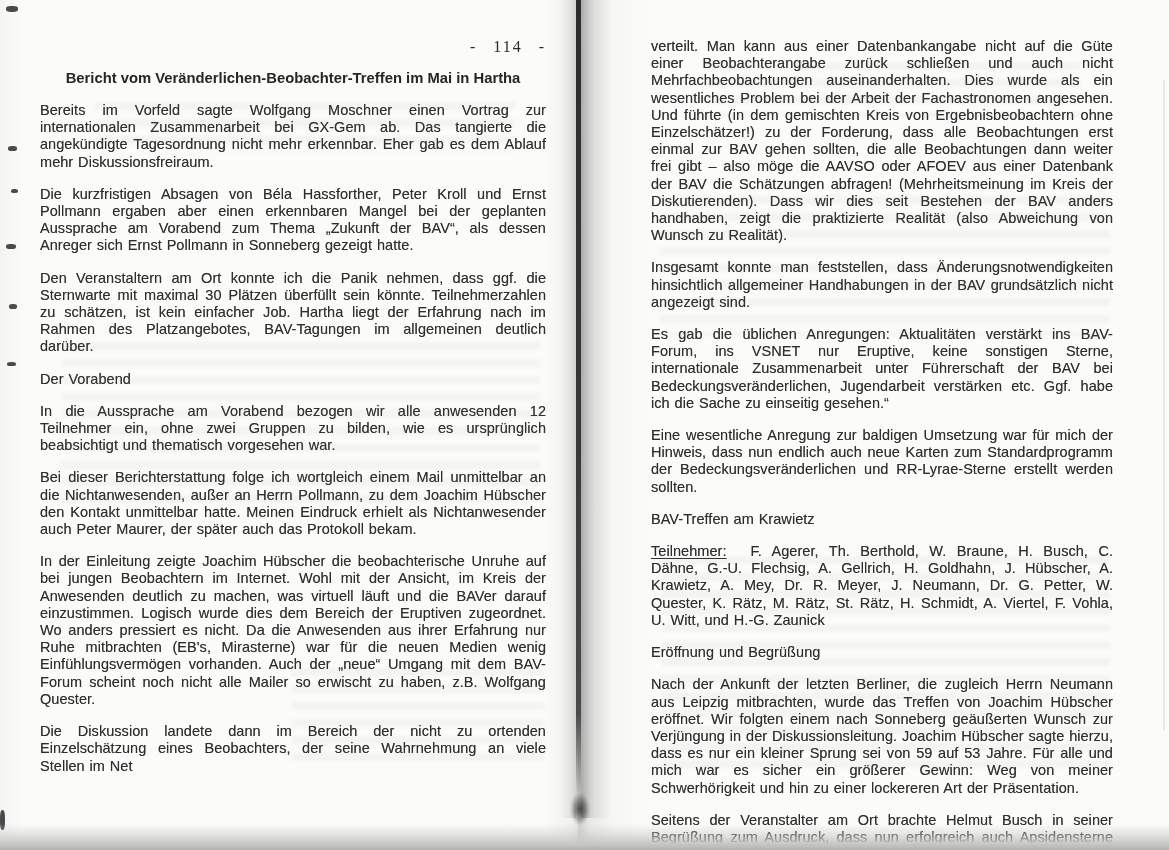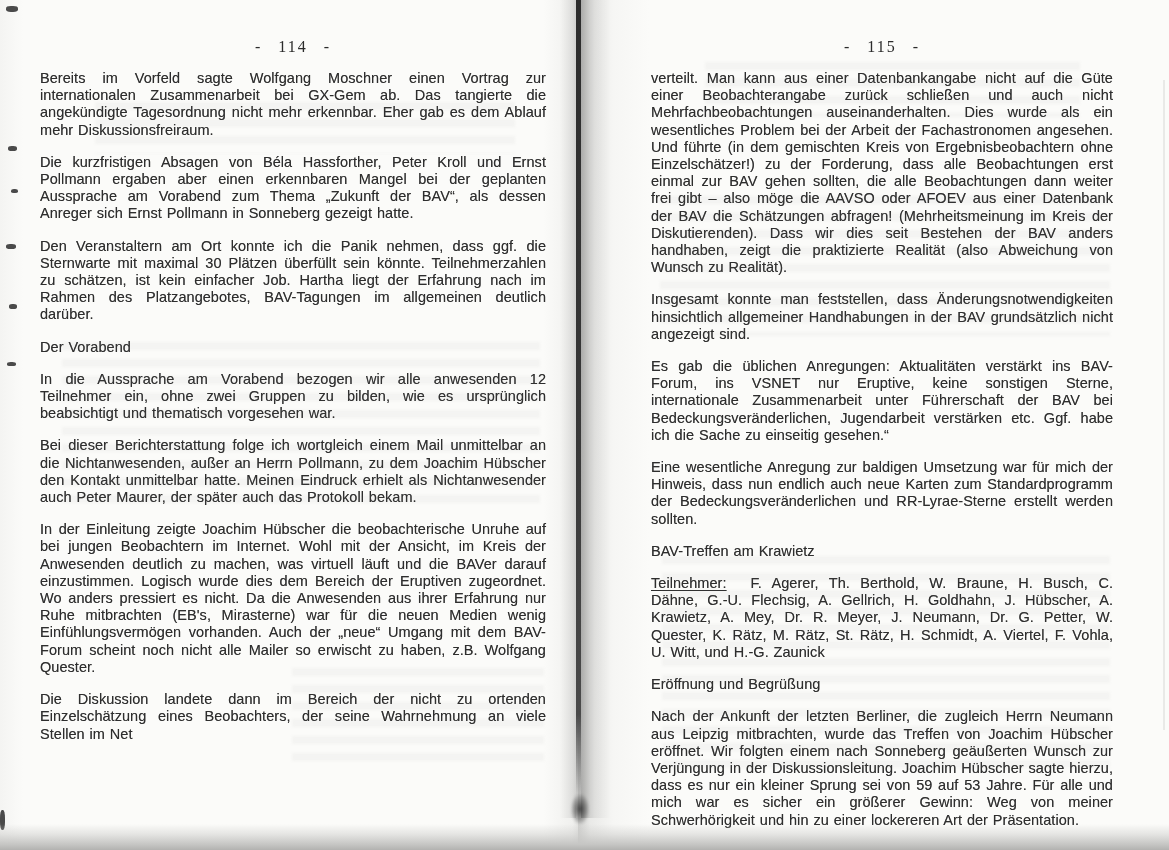--- a/index.html
+++ b/index.html
@@ -21,21 +21,21 @@
   .page.right{
     left:578px;width:591px;
     background:linear-gradient(90deg,#cfcfcd 0%,#e9e9e7 2%,#f6f6f4 6%,#fbfbf9 12%,#fbfbf9 100%);
   }
   .content{position:absolute;}
   .page.left .content{left:40px;top:38px;width:506px;}
   .page.right .content{left:73px;top:38px;width:462px;}
   
   .pagenum{
     font-family:"Liberation Serif","DejaVu Serif",serif;
-    font-size:16px;color:#2b2b2b;text-align:center;
+    font-size:16px;color:#2b2b2b;text-align:right;
     letter-spacing:2px;word-spacing:10px;
     margin:0 0 14px 0;
   }
   .doc-title{
     font-size:14.8px;font-weight:700;color:#262626;text-align:center;
     margin:14px 0 15px 0;line-height:17px;
   }
   .blk{
     font-size:14.5px;line-height:17.2px;color:#2e2e2e;
     text-shadow:0 0 0.5px rgba(46,46,46,0.55);
@@ -89,36 +89,36 @@
   }
 </style>
 </head>
 <body>
 
 <div id="root">
 
   <div class="page left">
     <div class="content">
       <div class="pagenum">- 114 -</div>
+      <div class="doc-title">Bericht vom Veränderlichen-Beobachter-Treffen im Mai in Hartha</div>
       <div>
           <p class="blk para">Bereits im Vorfeld sagte Wolfgang Moschner einen Vortrag zur internationalen Zusammenarbeit bei GX-Gem ab. Das tangierte die angekündigte Tagesordnung nicht mehr erkennbar. Eher gab es dem Ablauf mehr Diskussionsfreiraum.</p>
           <p class="blk para">Die kurzfristigen Absagen von Béla Hassforther, Peter Kroll und Ernst Pollmann ergaben aber einen erkennbaren Mangel bei der geplanten Aussprache am Vorabend zum Thema „Zukunft der BAV“, als dessen Anreger sich Ernst Pollmann in Sonneberg gezeigt hatte.</p>
           <p class="blk para">Den Veranstaltern am Ort konnte ich die Panik nehmen, dass ggf. die Sternwarte mit maximal 30 Plätzen überfüllt sein könnte. Teilnehmerzahlen zu schätzen, ist kein einfacher Job. Hartha liegt der Erfahrung nach im Rahmen des Platzangebotes, BAV-Tagungen im allgemeinen deutlich darüber.</p>
           <div class="blk heading">Der Vorabend</div>
           <p class="blk para">In die Aussprache am Vorabend bezogen wir alle anwesenden 12 Teilnehmer ein, ohne zwei Gruppen zu bilden, wie es ursprünglich beabsichtigt und thematisch vorgesehen war.</p>
           <p class="blk para">Bei dieser Berichterstattung folge ich wortgleich einem Mail unmittelbar an die Nichtanwesenden, außer an Herrn Pollmann, zu dem Joachim Hübscher den Kontakt unmittelbar hatte. Meinen Eindruck erhielt als Nichtanwesender auch Peter Maurer, der später auch das Protokoll bekam.</p>
           <p class="blk para">In der Einleitung zeigte Joachim Hübscher die beobachterische Unruhe auf bei jungen Beobachtern im Internet. Wohl mit der Ansicht, im Kreis der Anwesenden deutlich zu machen, was virtuell läuft und die BAVer darauf einzustimmen. Logisch wurde dies dem Bereich der Eruptiven zugeordnet. Wo anders pressiert es nicht. Da die Anwesenden aus ihrer Erfahrung nur Ruhe mitbrachten (EB's, Mirasterne) war für die neuen Medien wenig Einfühlungsvermögen vorhanden. Auch der „neue“ Umgang mit dem BAV-Forum scheint noch nicht alle Mailer so erwischt zu haben, z.B. Wolfgang Quester.</p>
           <p class="blk para">Die Diskussion landete dann im Bereich der nicht zu ortenden Einzelschätzung eines Beobachters, der seine Wahrnehmung an viele Stellen im Net</p>
         </div>
     </div>
   </div>
 
   <div class="page right">
     <div class="content">
-      <div class="pagenum">- 115 -</div>
       <div>
           <p class="blk para">verteilt. Man kann aus einer Datenbankangabe nicht auf die Güte einer Beobachterangabe zurück schließen und auch nicht Mehrfachbeobachtungen auseinanderhalten. Dies wurde als ein wesentliches Problem bei der Arbeit der Fachastronomen angesehen. Und führte (in dem gemischten Kreis von Ergebnisbeobachtern ohne Einzelschätzer!) zu der Forderung, dass alle Beobachtungen erst einmal zur BAV gehen sollten, die alle Beobachtungen dann weiter frei gibt – also möge die AAVSO oder AFOEV aus einer Datenbank der BAV die Schätzungen abfragen! (Mehrheitsmeinung im Kreis der Diskutierenden). Dass wir dies seit Bestehen der BAV anders handhaben, zeigt die praktizierte Realität (also Abweichung von Wunsch zu Realität).</p>
           <p class="blk para">Insgesamt konnte man feststellen, dass Änderungsnotwendigkeiten hinsichtlich allgemeiner Handhabungen in der BAV grundsätzlich nicht angezeigt sind.</p>
           <p class="blk para">Es gab die üblichen Anregungen: Aktualitäten verstärkt ins BAV-Forum, ins VSNET nur Eruptive, keine sonstigen Sterne, internationale Zusammenarbeit unter Führerschaft der BAV bei Bedeckungsveränderlichen, Jugendarbeit verstärken etc. Ggf. habe ich die Sache zu einseitig gesehen.“</p>
           <p class="blk para">Eine wesentliche Anregung zur baldigen Umsetzung war für mich der Hinweis, dass nun endlich auch neue Karten zum Standardprogramm der Bedeckungsveränderlichen und RR-Lyrae-Sterne erstellt werden sollten.</p>
           <div class="blk heading">BAV-Treffen am Krawietz</div>
           <p class="blk para"><span class="underline">Teilnehmer:</span><span class="tab"></span><span>F. Agerer, Th. Berthold, W. Braune, H. Busch, C. Dähne, G.-U. Flechsig, A. Gellrich, H. Goldhahn, J. Hübscher, A. Krawietz, A. Mey, Dr. R. Meyer, J. Neumann, Dr. G. Petter, W. Quester, K. Rätz, M. Rätz, St. Rätz, H. Schmidt, A. Viertel, F. Vohla, U. Witt, und H.-G. Zaunick</span></p>
           <div class="blk subheading">Eröffnung und Begrüßung</div>
           <p class="blk para">Nach der Ankunft der letzten Berliner, die zugleich Herrn Neumann aus Leipzig mitbrachten, wurde das Treffen von Joachim Hübscher eröffnet. Wir folgten einem nach Sonneberg geäußerten Wunsch zur Verjüngung in der Diskussionsleitung. Joachim Hübscher sagte hierzu, dass es nur ein kleiner Sprung sei von 59 auf 53 Jahre. Für alle und mich war es sicher ein größerer Gewinn: Weg von meiner Schwerhörigkeit und hin zu einer lockereren Art der Präsentation.</p>
           <p class="blk para">Seitens der Veranstalter am Ort brachte Helmut Busch in seiner Begrüßung zum Ausdruck, dass nun erfolgreich auch Apsidensterne und bisher</p>

